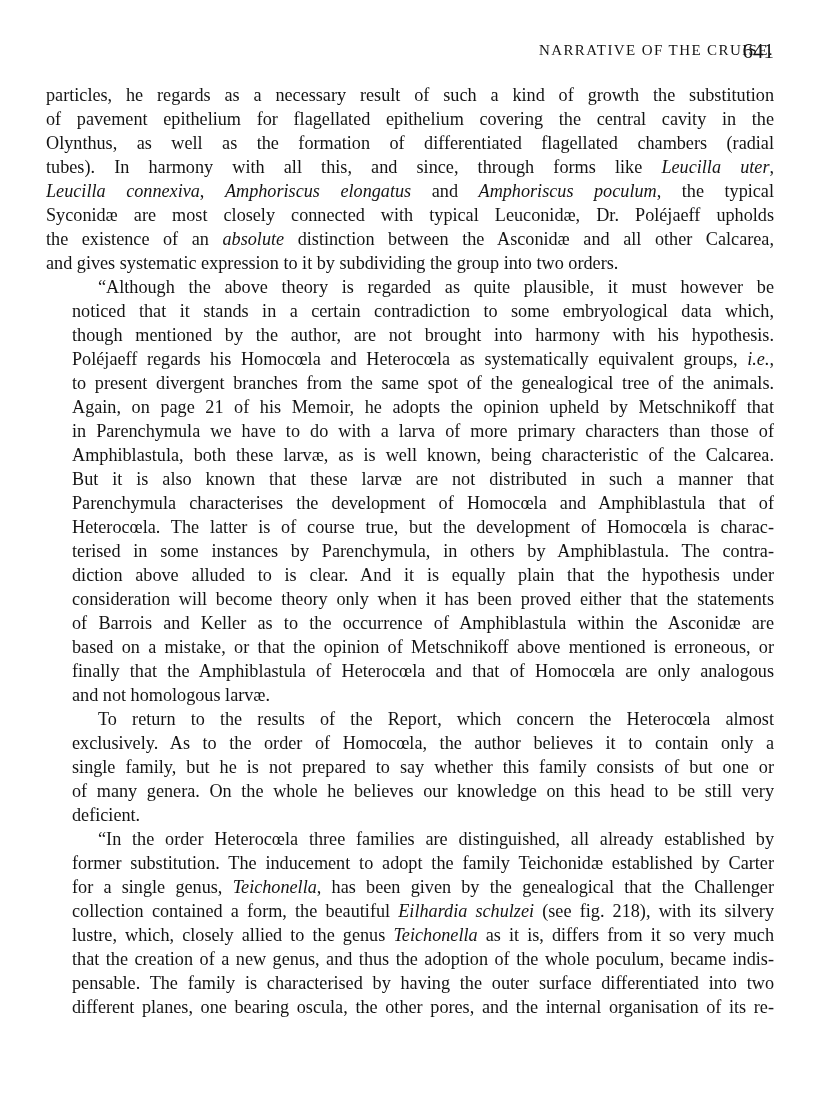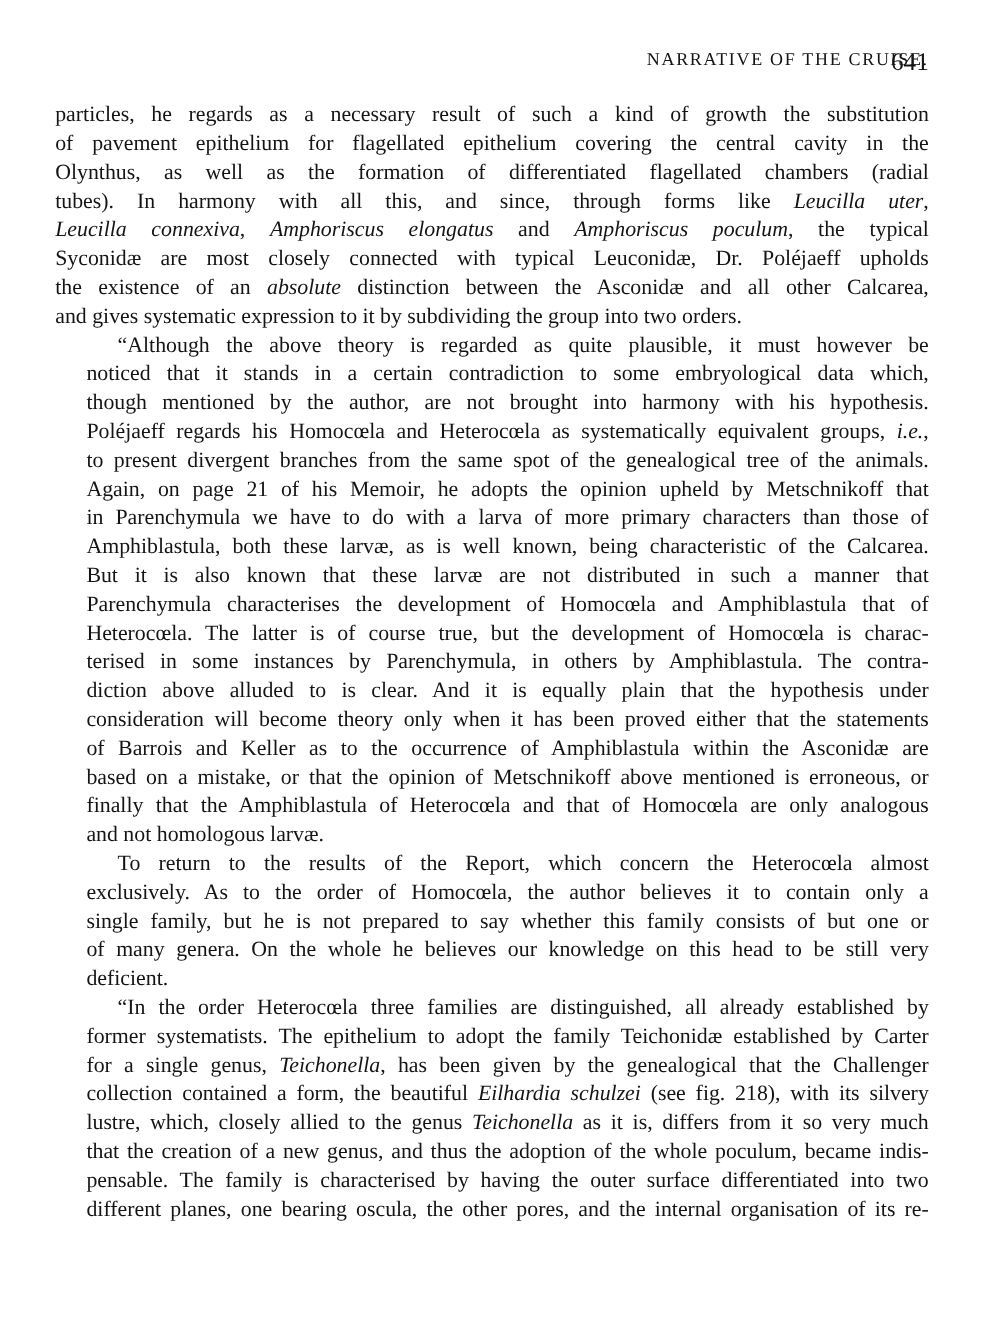--- a/index.html
+++ b/index.html
@@ -74,21 +74,21 @@
       </p>
       <p class="para indent">
         <span class="line"><span>To return to the results of the Report, which concern the Heterocœla almost</span></span>
         <span class="line"><span>exclusively.  As to the order of Homocœla, the author believes it to contain only a</span></span>
         <span class="line"><span>single family, but he is not prepared to say whether this family consists of but one or</span></span>
         <span class="line"><span>of many genera.  On the whole he believes our knowledge on this head to be still very</span></span>
         <span class="line last"><span>deficient.</span></span>
       </p>
       <p class="para indent">
         <span class="line"><span>“In the order Heterocœla three families are distinguished, all already established by</span></span>
-        <span class="line"><span>former systematists.  The epithelium to adopt the family Teichonidæ established by Carter</span></span>
+        <span class="line"><span>former substitution.  The inducement to adopt the family Teichonidæ established by Carter</span></span>
         <span class="line"><span>for a single genus, </span><i>Teichonella</i><span>, has been given by the genealogical that the Challenger</span></span>
         <span class="line"><span>collection contained a form, the beautiful </span><i>Eilhardia schulzei</i><span> (see fig. 218), with its silvery</span></span>
         <span class="line"><span>lustre, which, closely allied to the genus </span><i>Teichonella</i><span> as it is, differs from it so very much</span></span>
         <span class="line"><span>that the creation of a new genus, and thus the adoption of the whole poculum, became indis-</span></span>
         <span class="line"><span>pensable.  The family is characterised by having the outer surface differentiated into two</span></span>
         <span class="line"><span>different planes, one bearing oscula, the other pores, and the internal organisation of its re-</span></span>
       </p>
     </div>
 </div>
 

